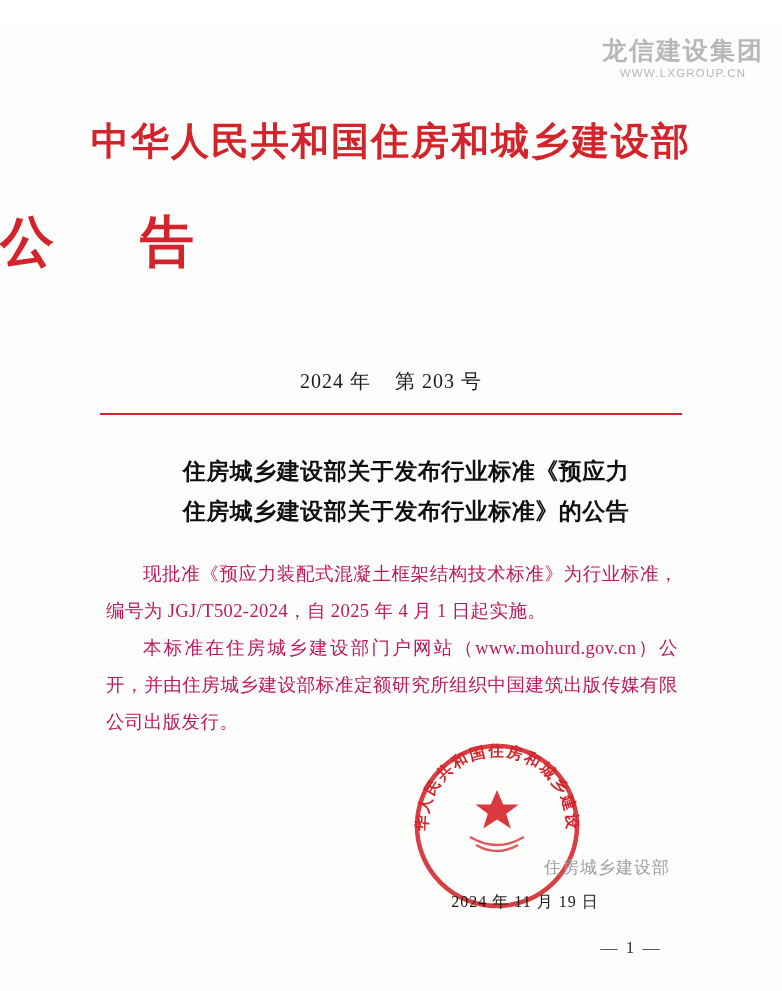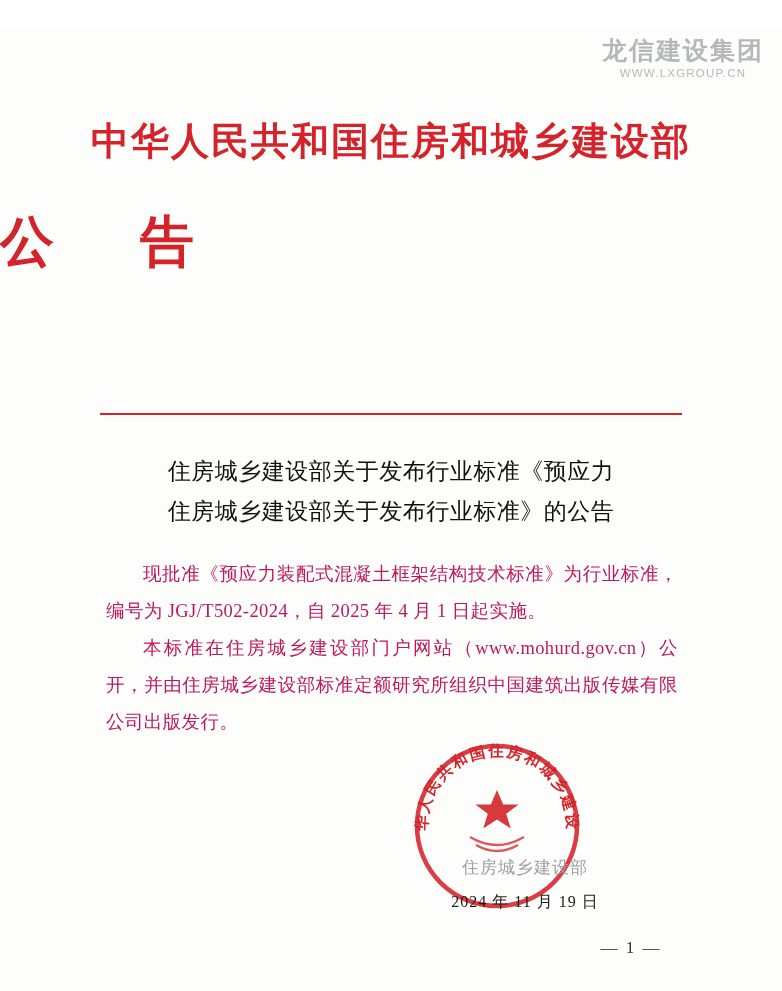--- a/index.html
+++ b/index.html
@@ -95,25 +95,25 @@
     left: 100px;
     width: 582px;
     height: 2px;
     background: #d4232a;
   }
 
   
   .doc-title {
     position: absolute;
     top: 424px;
-    left: 96px;
+    left: 111px;
     width: 590px;
     text-align: center;
     font-family: "Liberation Serif", serif;
-    font-weight: normal;
+    font-weight: bold;
     font-size: 23px;
     line-height: 1.75;
     color: #111;
     letter-spacing: 0.5px;
   }
 
   
   .body-text {
     position: absolute;
     top: 528px;
@@ -139,21 +139,21 @@
     height: 186px;
     pointer-events: none;
   }
   .seal svg { display: block; }
 
   .seal-dept {
     position: absolute;
     top: 828px;
     left: 380px;
     width: 290px;
-    text-align: center;
+    text-align: right;
     font-size: 17px;
     color: #9aa0a6;
     letter-spacing: 1px;
   }
   .seal-date {
     position: absolute;
     top: 864px;
     left: 380px;
     width: 290px;
     text-align: center;
@@ -183,20 +183,23 @@
     <div class="wm-main">龙信建设集团</div>
     <div class="wm-sub">WWW.LXGROUP.CN</div>
   </div>
 
   <div class="masthead">中华人民共和国住房和城乡建设部</div>
 
   <div class="gonggao">
     <span class="gg-char">公</span><span class="gg-gap"></span><span class="gg-char">告</span>
   </div>
 
+  <div class="issue-line">
+    <span>2024 年</span><span class="issue-gap"></span><span>第 203 号</span>
+  </div>
 
   <div class="red-rule"></div>
 
   <div class="doc-title">
     <div>住房城乡建设部关于发布行业标准《预应力</div>
     <div>住房城乡建设部关于发布行业标准》的公告</div>
   </div>
 
   <div class="body-text">
     <p>现批准《预应力装配式混凝土框架结构技术标准》为行业标准，编号为 JGJ/T502-2024，自 2025 年 4 月 1 日起实施。</p>

